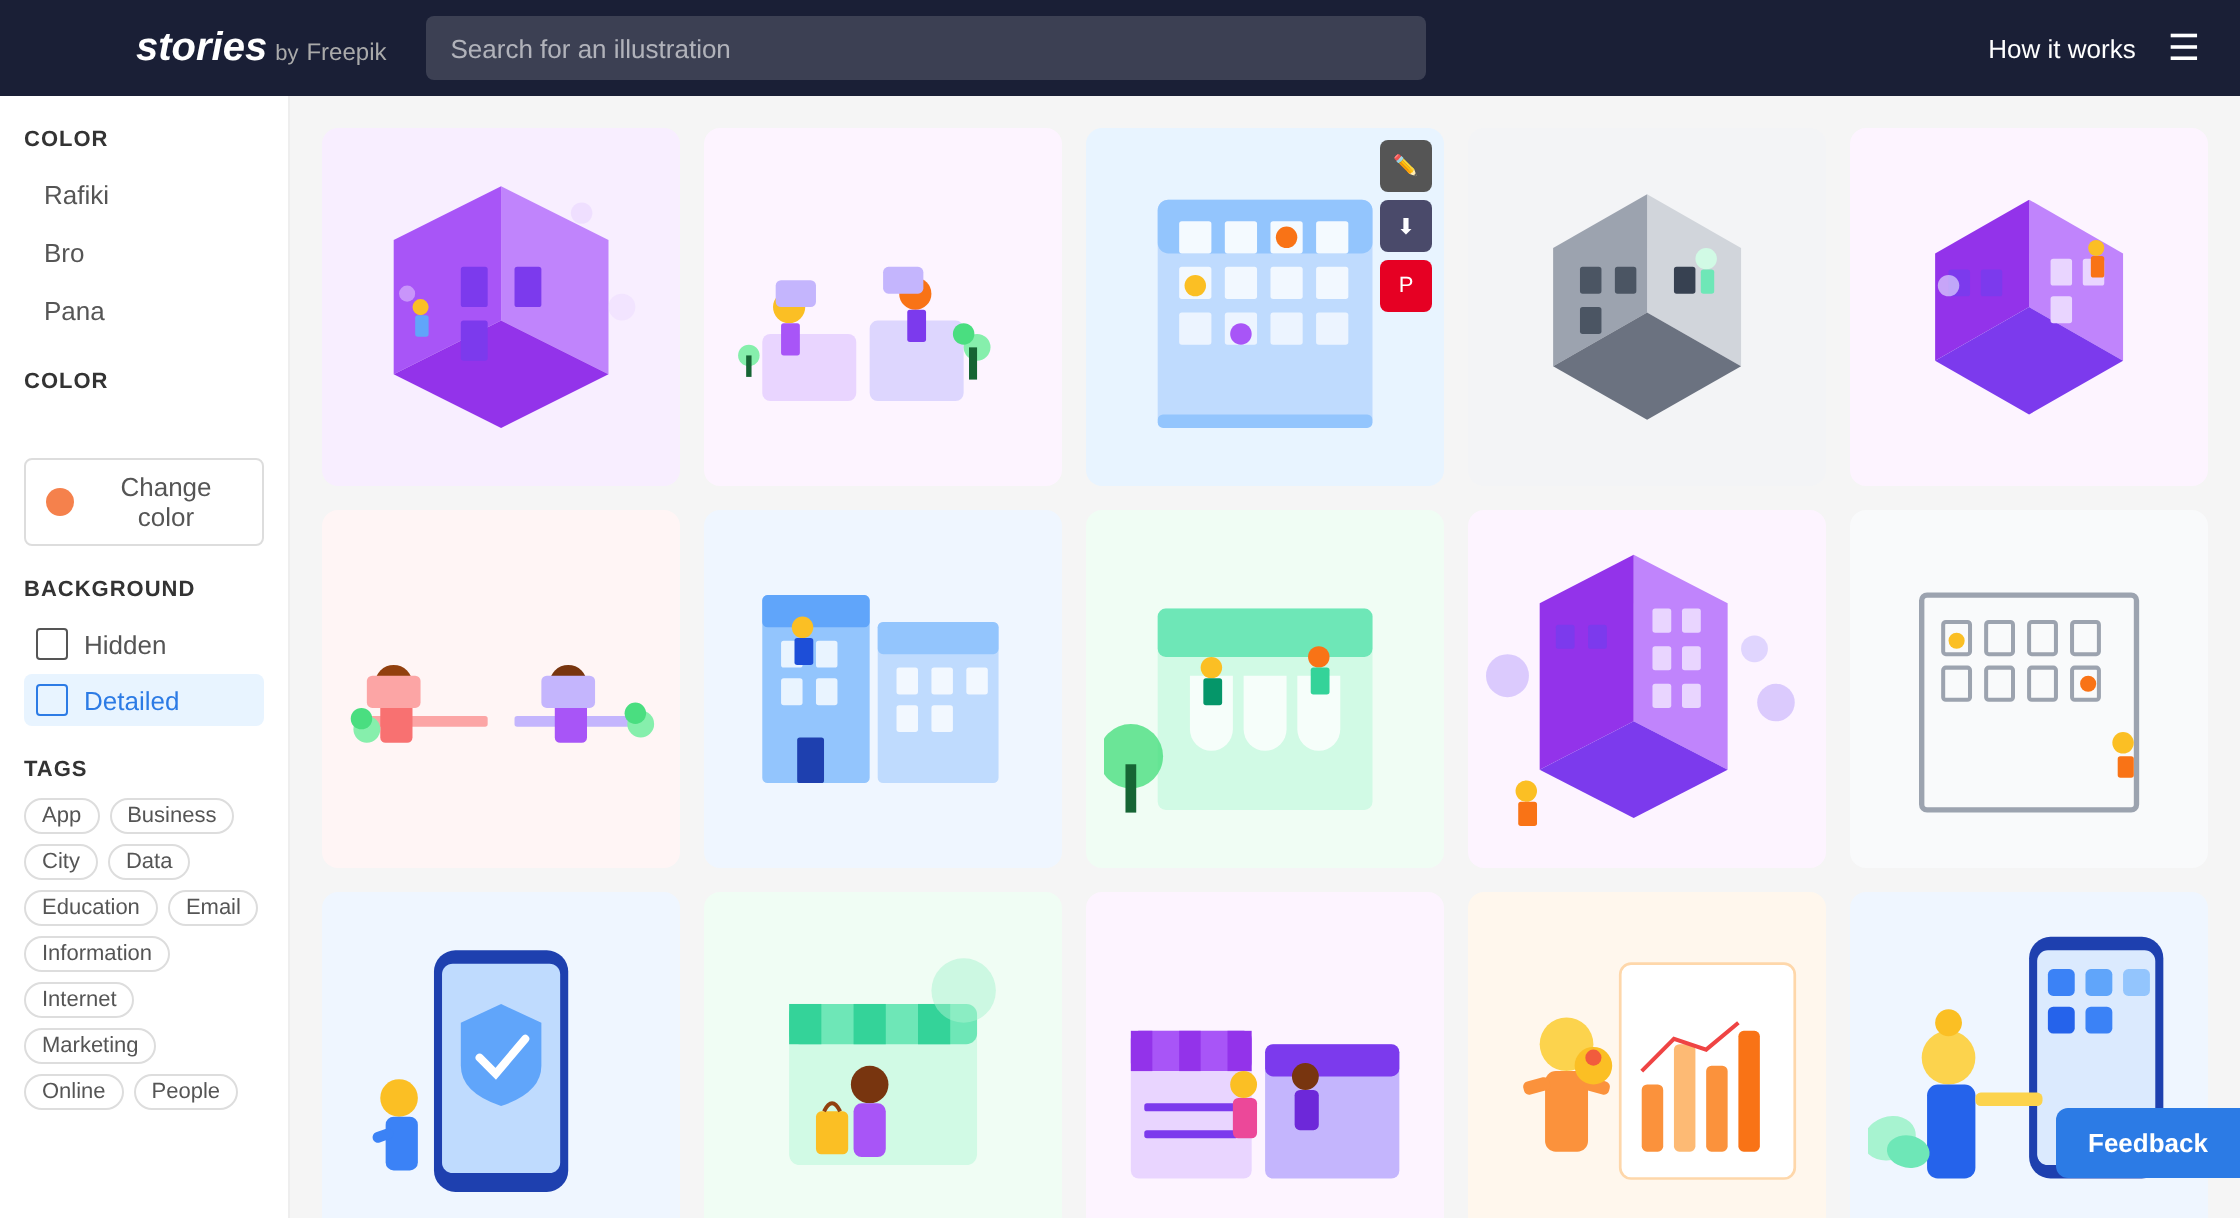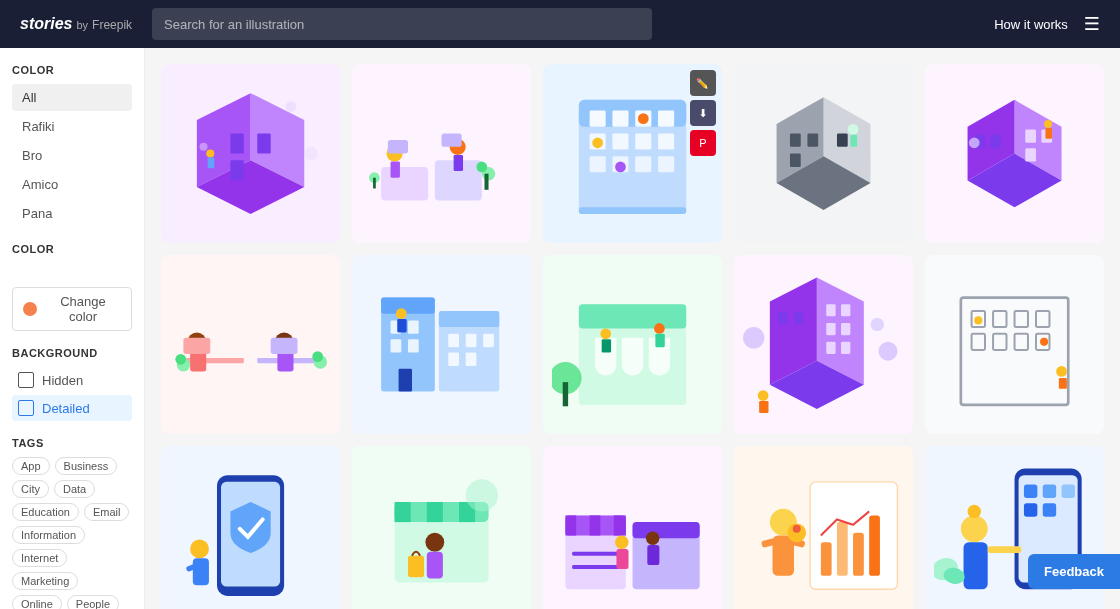--- a/index.html
+++ b/index.html
@@ -16,24 +16,25 @@
       position: fixed;
       top: 0; left: 0; right: 0;
       z-index: 100;
     }
     .logo {
       display: flex;
       align-items: baseline;
       gap: 4px;
     }
     .logo-stories {
-      font-size: 16px;
+      font-size: 20px;
       font-weight: 700;
       color: white;
       font-style: italic;
+      margin-left: 48px;
     }
     .logo-by {
       font-size: 11px;
       color: #aaa;
     }
     .logo-freepik {
       font-size: 12px;
       color: #aaa;
     }
     .search-bar {
@@ -240,24 +241,22 @@
   <div class="header-right">
     <span class="how-it-works">How it works</span>
     <span class="menu-icon">☰</span>
   </div>
 </header>
 
 <div class="layout">
 
   <aside class="sidebar">
     <div class="section-label">COLOR</div>
-    <a class="style-item active">All</a>
     <a class="style-item">Rafiki</a>
     <a class="style-item">Bro</a>
-    <a class="style-item">Amico</a>
     <a class="style-item">Pana</a>
 
     <div class="section-label">COLOR</div>
     <button class="color-btn">
       <div class="color-dot"></div>
       <span>Change color</span>
     </button>
 
     <div class="section-label">BACKGROUND</div>
     <div class="bg-item">

